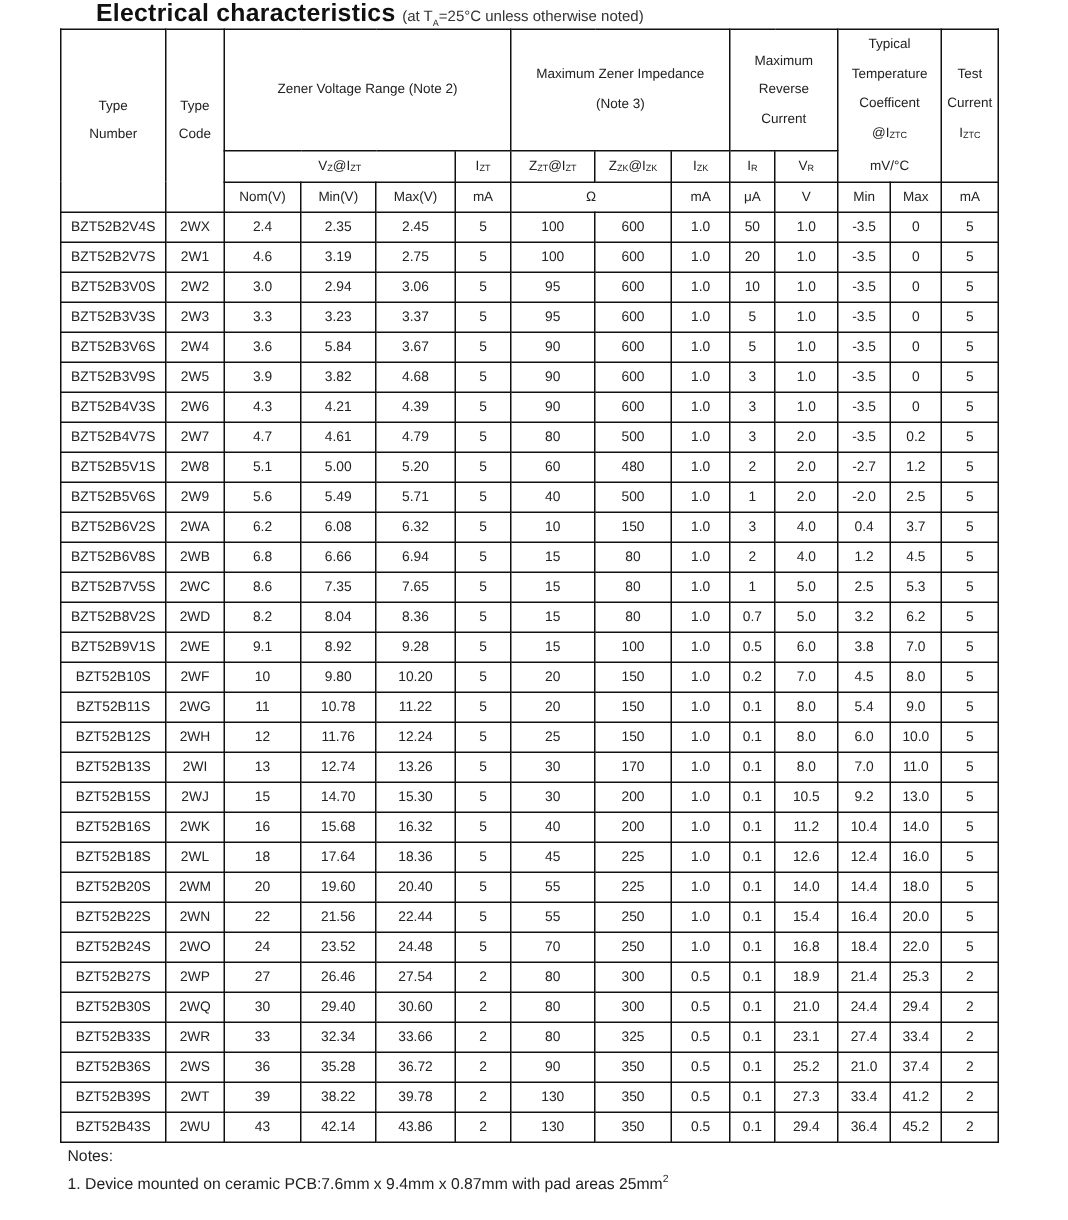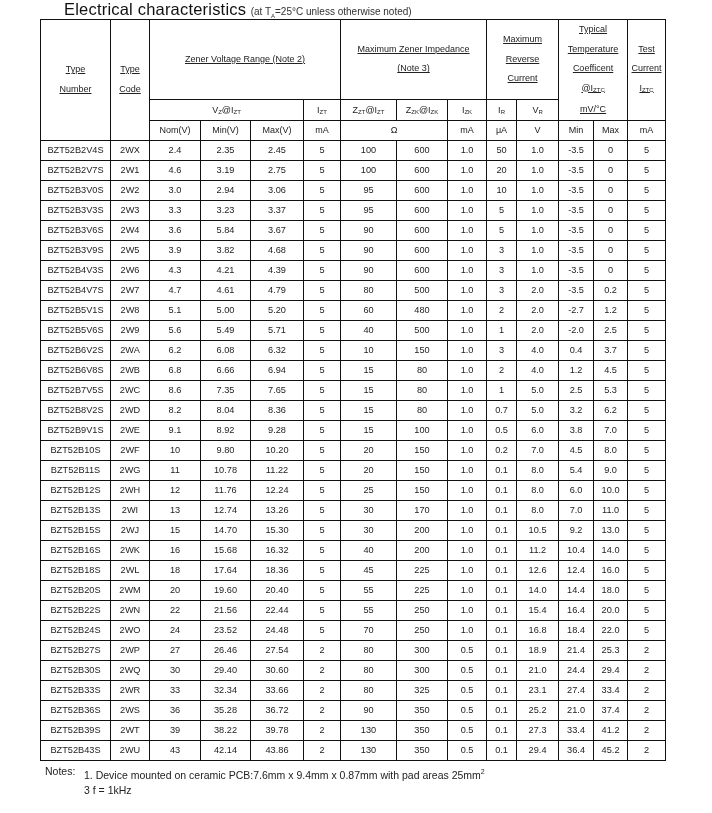--- a/index.html
+++ b/index.html
@@ -1,28 +1,28 @@
 <!DOCTYPE html>
 <html><head>
 <meta charset="utf-8">
 <style>
   html, body { margin:0; padding:0; background:#ffffff; }
   body { width:712px; height:813px; position:relative; overflow:hidden; font-family:"Liberation Sans", sans-serif; color:#1a1a1a; }
   .title { position:absolute; left:64px; top:0px; white-space:nowrap; }
-  .title .big { font-size:16.5px; font-weight:normal; letter-spacing:0.2px; color:#111; }
+  .title .big { font-size:16.5px; font-weight:bold; letter-spacing:0.2px; color:#111; }
   .title .small { font-size:10px; color:#333; }
   .title sub { font-size:6px; }
   table.spec { position:absolute; left:40px; top:19px; border-collapse:collapse; table-layout:fixed; width:625px; font-size:9px; }
   table.spec td { border:1px solid #111; text-align:center; vertical-align:middle; padding:0; color:#222; }
   table.spec tr.data td { height:19px; font-size:9.2px; }
-  .hdr-big { line-height:19.5px; font-size:9px; color:#333;text-decoration:underline; }
+  .hdr-big { line-height:19.5px; font-size:9px; color:#333; }
   .sym { font-size:9px; }
   .sym sub { font-size:6px; vertical-align:-1px; }
   .notes { position:absolute; left:45px; top:764px; font-size:10.5px; color:#222; line-height:15px; }
-  .notes .row { display:flex; }
+  .notes .row { display:flex;flex-direction:column; }
   .notes .lbl { width:39px; }
   .notes sup { font-size:7px; }
 </style>
 </head>
 <body>
 
 <div class="title">
   <span class="big">Electrical characteristics</span>
   <span class="small"><span>(at T</span><sub>A</sub><span>=25°C unless otherwise noted)</span></span>
 </div>
@@ -599,17 +599,13 @@
         <td>2</td>
       </tr>
     </tbody>
 </table>
 
 <div class="notes">
   <div class="row">
     <span class="lbl">Notes:</span>
     <span><span>1. Device mounted on ceramic PCB:7.6mm x 9.4mm x 0.87mm with pad areas 25mm</span><sup>2</sup></span>
   </div>
-  <div class="row">
-    <span class="lbl"></span>
-    <span>3  f = 1kHz</span>
-  </div>
 </div>
 
 </body></html>

